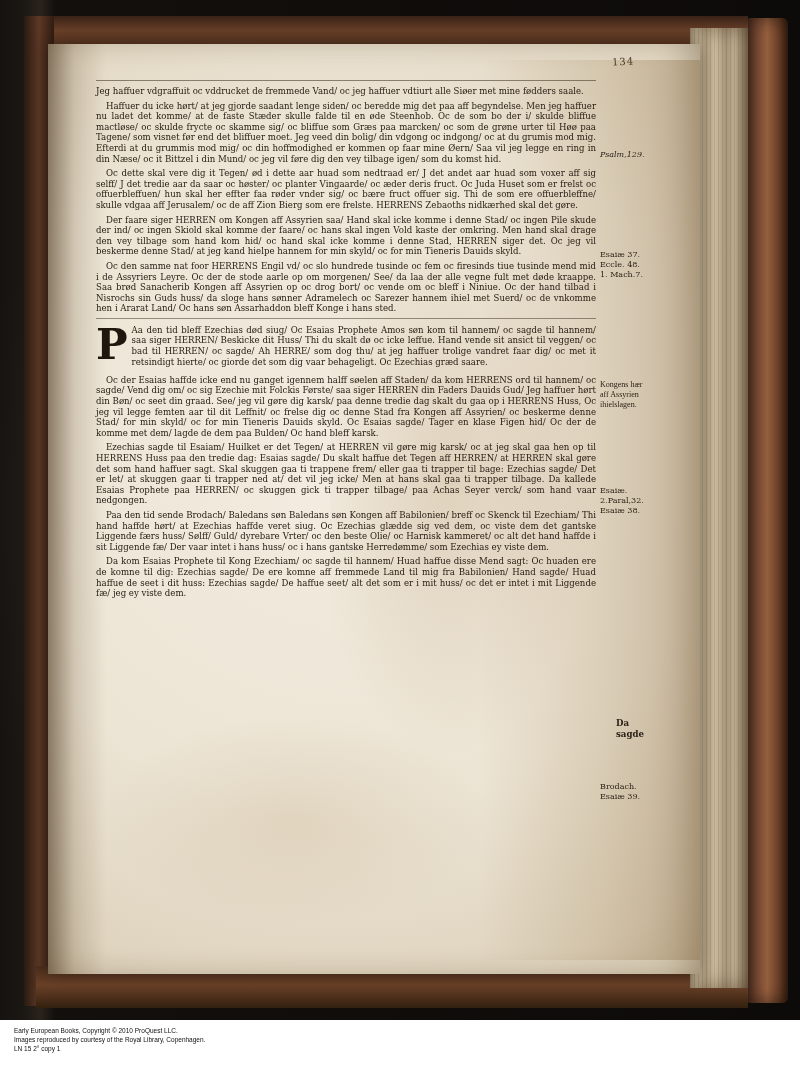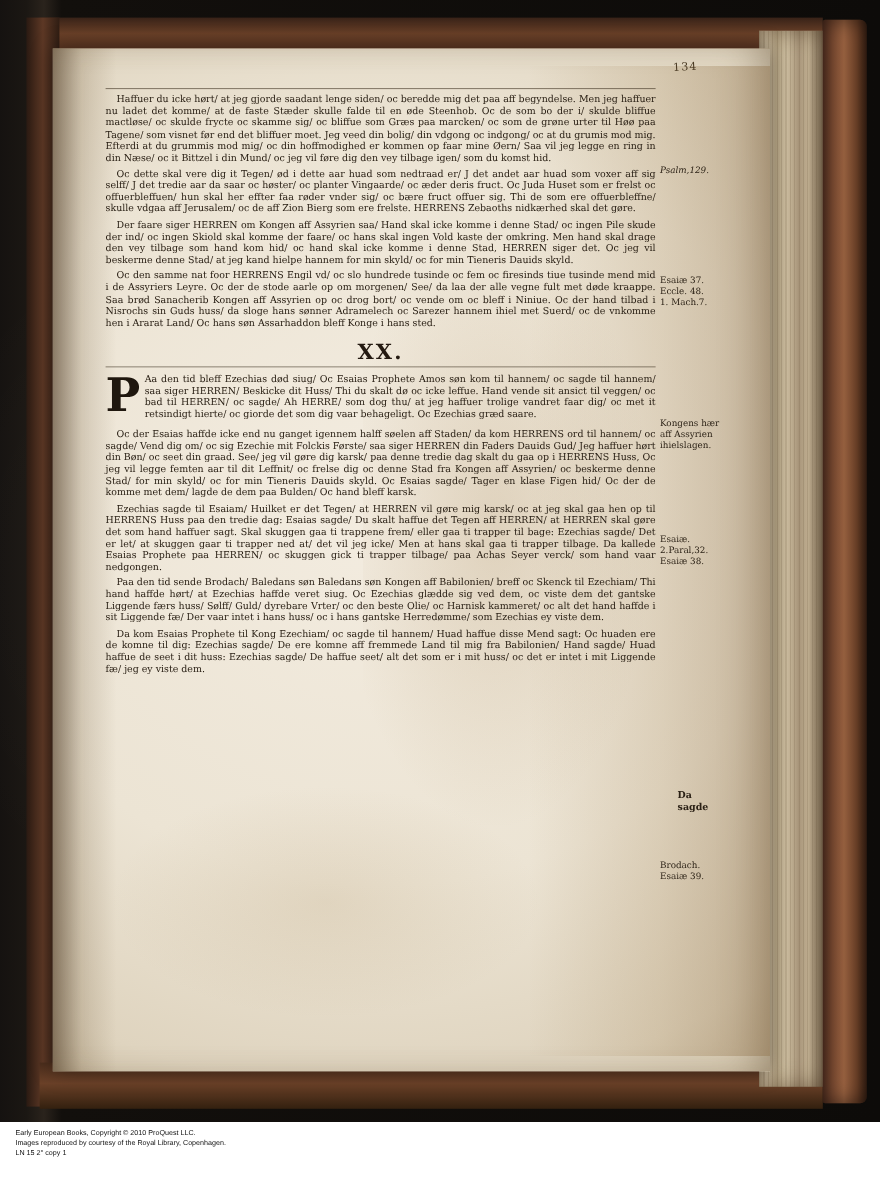--- a/index.html
+++ b/index.html
@@ -260,27 +260,27 @@
   <div class="stain-b"></div>
   <div class="stain-c"></div>
 
   <div class="folio">134</div>
 
   <div class="text-col">
 
     <div class="rule"></div>
 
     <div class="body-text">
+      <p class="noind">Jeg haffuer vdgraffuit oc vddrucket de fremmede Vand/ oc jeg haffuer vdtiurt alle Siøer met mine fødders saale.</p>
       <p>Haffuer du icke hørt/ at jeg gjorde saadant lenge siden/ oc beredde mig det paa aff begyndelse. Men jeg haffuer nu ladet det komme/ at de faste Stæder skulle falde til en øde Steenhob. Oc de som bo der i/ skulde bliffue mactløse/ oc skulde frycte oc skamme sig/ oc bliffue som Græs paa marcken/ oc som de grøne urter til Høø paa Tagene/ som visnet før end det bliffuer moet. Jeg veed din bolig/ din vdgong oc indgong/ oc at du grumis mod mig. Efterdi at du grummis mod mig/ oc din hoffmodighed er kommen op faar mine Øern/ Saa vil jeg legge en ring in din Næse/ oc it Bittzel i din Mund/ oc jeg vil føre dig den vey tilbage igen/ som du komst hid.</p>
       <p>Oc dette skal vere dig it Tegen/ ød i dette aar huad som nedtraad er/ J det andet aar huad som voxer aff sig selff/ J det tredie aar da saar oc høster/ oc planter Vingaarde/ oc æder deris fruct. Oc Juda Huset som er frelst oc offuerbleffuen/ hun skal her effter faa røder vnder sig/ oc bære fruct offuer sig. Thi de som ere offuerbleffne/ skulle vdgaa aff Jerusalem/ oc de aff Zion Bierg som ere frelste. HERRENS Zebaoths nidkærhed skal det gøre.</p>
       <p>Der faare siger HERREN om Kongen aff Assyrien saa/ Hand skal icke komme i denne Stad/ oc ingen Pile skude der ind/ oc ingen Skiold skal komme der faare/ oc hans skal ingen Vold kaste der omkring. Men hand skal drage den vey tilbage som hand kom hid/ oc hand skal icke komme i denne Stad, HERREN siger det. Oc jeg vil beskerme denne Stad/ at jeg kand hielpe hannem for min skyld/ oc for min Tieneris Dauids skyld.</p>
       <p>Oc den samme nat foor HERRENS Engil vd/ oc slo hundrede tusinde oc fem oc firesinds tiue tusinde mend mid i de Assyriers Leyre. Oc der de stode aarle op om morgenen/ See/ da laa der alle vegne fult met døde kraappe. Saa brød Sanacherib Kongen aff Assyrien op oc drog bort/ oc vende om oc bleff i Niniue. Oc der hand tilbad i Nisrochs sin Guds huss/ da sloge hans sønner Adramelech oc Sarezer hannem ihiel met Suerd/ oc de vnkomme hen i Ararat Land/ Oc hans søn Assarhaddon bleff Konge i hans sted.</p>
     </div>
 
-    <div class="chap">XX.</div>
     <div class="chap-rule"></div>
 
     <div class="body-text">
       <p class="noind dropcap-para">
         <span class="dropcap">P</span>
         <span>Aa den tid bleff Ezechias død siug/ Oc Esaias Prophete Amos søn kom til hannem/ oc sagde til hannem/ saa siger HERREN/ Beskicke dit Huss/ Thi du skalt dø oc icke leffue. Hand vende sit ansict til veggen/ oc bad til HERREN/ oc sagde/ Ah HERRE/ som dog thu/ at jeg haffuer trolige vandret faar dig/ oc met it retsindigt hierte/ oc giorde det som dig vaar behageligt. Oc Ezechias græd saare.</span>
       </p>
       <p>Oc der Esaias haffde icke end nu ganget igennem halff søelen aff Staden/ da kom HERRENS ord til hannem/ oc sagde/ Vend dig om/ oc sig Ezechie mit Folckis Første/ saa siger HERREN din Faders Dauids Gud/ Jeg haffuer hørt din Bøn/ oc seet din graad. See/ jeg vil gøre dig karsk/ paa denne tredie dag skalt du gaa op i HERRENS Huss, Oc jeg vil legge femten aar til dit Leffnit/ oc frelse dig oc denne Stad fra Kongen aff Assyrien/ oc beskerme denne Stad/ for min skyld/ oc for min Tieneris Dauids skyld. Oc Esaias sagde/ Tager en klase Figen hid/ Oc der de komme met dem/ lagde de dem paa Bulden/ Oc hand bleff karsk.</p>
       <p>Ezechias sagde til Esaiam/ Huilket er det Tegen/ at HERREN vil gøre mig karsk/ oc at jeg skal gaa hen op til HERRENS Huss paa den tredie dag: Esaias sagde/ Du skalt haffue det Tegen aff HERREN/ at HERREN skal gøre det som hand haffuer sagt. Skal skuggen gaa ti trappene frem/ eller gaa ti trapper til bage: Ezechias sagde/ Det er let/ at skuggen gaar ti trapper ned at/ det vil jeg icke/ Men at hans skal gaa ti trapper tilbage. Da kallede Esaias Prophete paa HERREN/ oc skuggen gick ti trapper tilbage/ paa Achas Seyer verck/ som hand vaar nedgongen.</p>
       <p>Paa den tid sende Brodach/ Baledans søn Baledans søn Kongen aff Babilonien/ breff oc Skenck til Ezechiam/ Thi hand haffde hørt/ at Ezechias haffde veret siug. Oc Ezechias glædde sig ved dem, oc viste dem det gantske Liggende færs huss/ Sølff/ Guld/ dyrebare Vrter/ oc den beste Olie/ oc Harnisk kammeret/ oc alt det hand haffde i sit Liggende fæ/ Der vaar intet i hans huss/ oc i hans gantske Herredømme/ som Ezechias ey viste dem.</p>
@@ -288,21 +288,21 @@
     </div>
 
     <div class="body-text catchword">Da sagde</div>
   </div>
 
   <div class="margin-notes">
     <div class="mnote" style="top:72px;font-style:italic;">Psalm,129.</div>
     <div class="mnote" style="top:172px;white-space:pre-line;">Esaiæ 37.
 Eccle. 48.
 1. Mach.7.</div>
-    <div class="mnote" style="top:302px;white-space:pre-line;">Kongens hær
+    <div class="mnote" style="top:302px;white-space:pre-line;font-family:Liberation Serif, serif;">Kongens hær
 aff Assyrien
 ihielslagen.</div>
     <div class="mnote" style="top:408px;white-space:pre-line;">Esaiæ.
 2.Paral,32.
 Esaiæ 38.</div>
     <div class="mnote" style="top:704px;white-space:pre-line;">Brodach.
 Esaiæ 39.</div>
   </div>
 
   <div class="footer">

